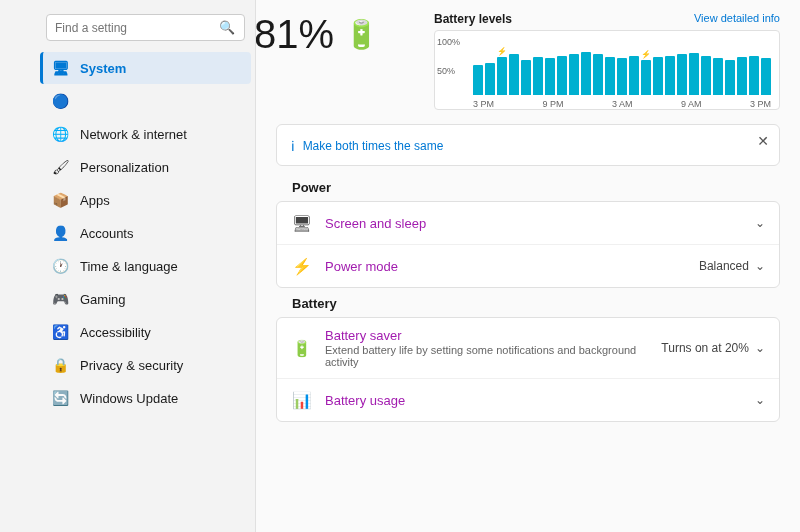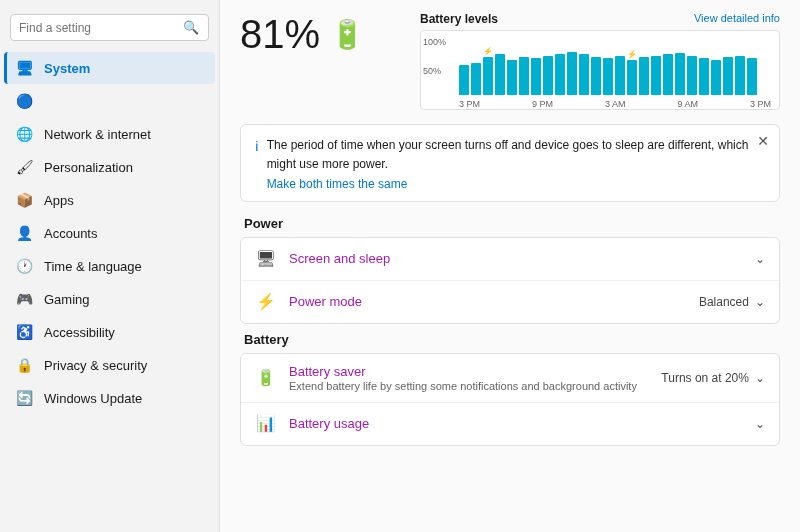--- a/index.html
+++ b/index.html
@@ -10,20 +10,21 @@
       height: 532px;
       overflow: hidden;
       display: flex;
       flex-direction: column;
     }
 
     .app-container {
       display: flex;
       height: 532px;
       background: #f3f3f3;
+      padding-left: 36px;
     }
 
     
     .sidebar {
       width: 220px;
       background: #f3f3f3;
       display: flex;
       flex-direction: column;
       padding-top: 8px;
       flex-shrink: 0;
@@ -237,21 +238,21 @@
       cursor: pointer;
       font-size: 14px;
       color: #555;
     }
 
     
     .section-header {
       font-size: 13px;
       font-weight: 600;
       color: #1a1a1a;
-      margin: 10px 0 6px 4px;
+      margin: 10px 0 6px 16px;
     }
 
     
     .settings-card {
       background: #fff;
       border: 1px solid #e0e0e0;
       border-radius: 6px;
       margin-bottom: 8px;
       overflow: hidden;
     }
@@ -427,21 +428,20 @@
               <span>9 AM</span>
               <span>3 PM</span>
             </div>
         </div>
       </div>
     </div>
 
     <div class="info-banner">
       <span class="info-icon">ℹ</span>
       <div>
-        <span class="info-text">The period of time when your screen turns off and device goes to sleep are different, which might use more power.</span>
         <a class="info-link">Make both times the same</a>
       </div>
       <button class="close-btn">✕</button>
     </div>
 
     <div class="section-header">Power</div>
     <div class="settings-card">
       <div class="settings-row">
         <div class="row-icon">🖥</div>
         <div class="row-text">

